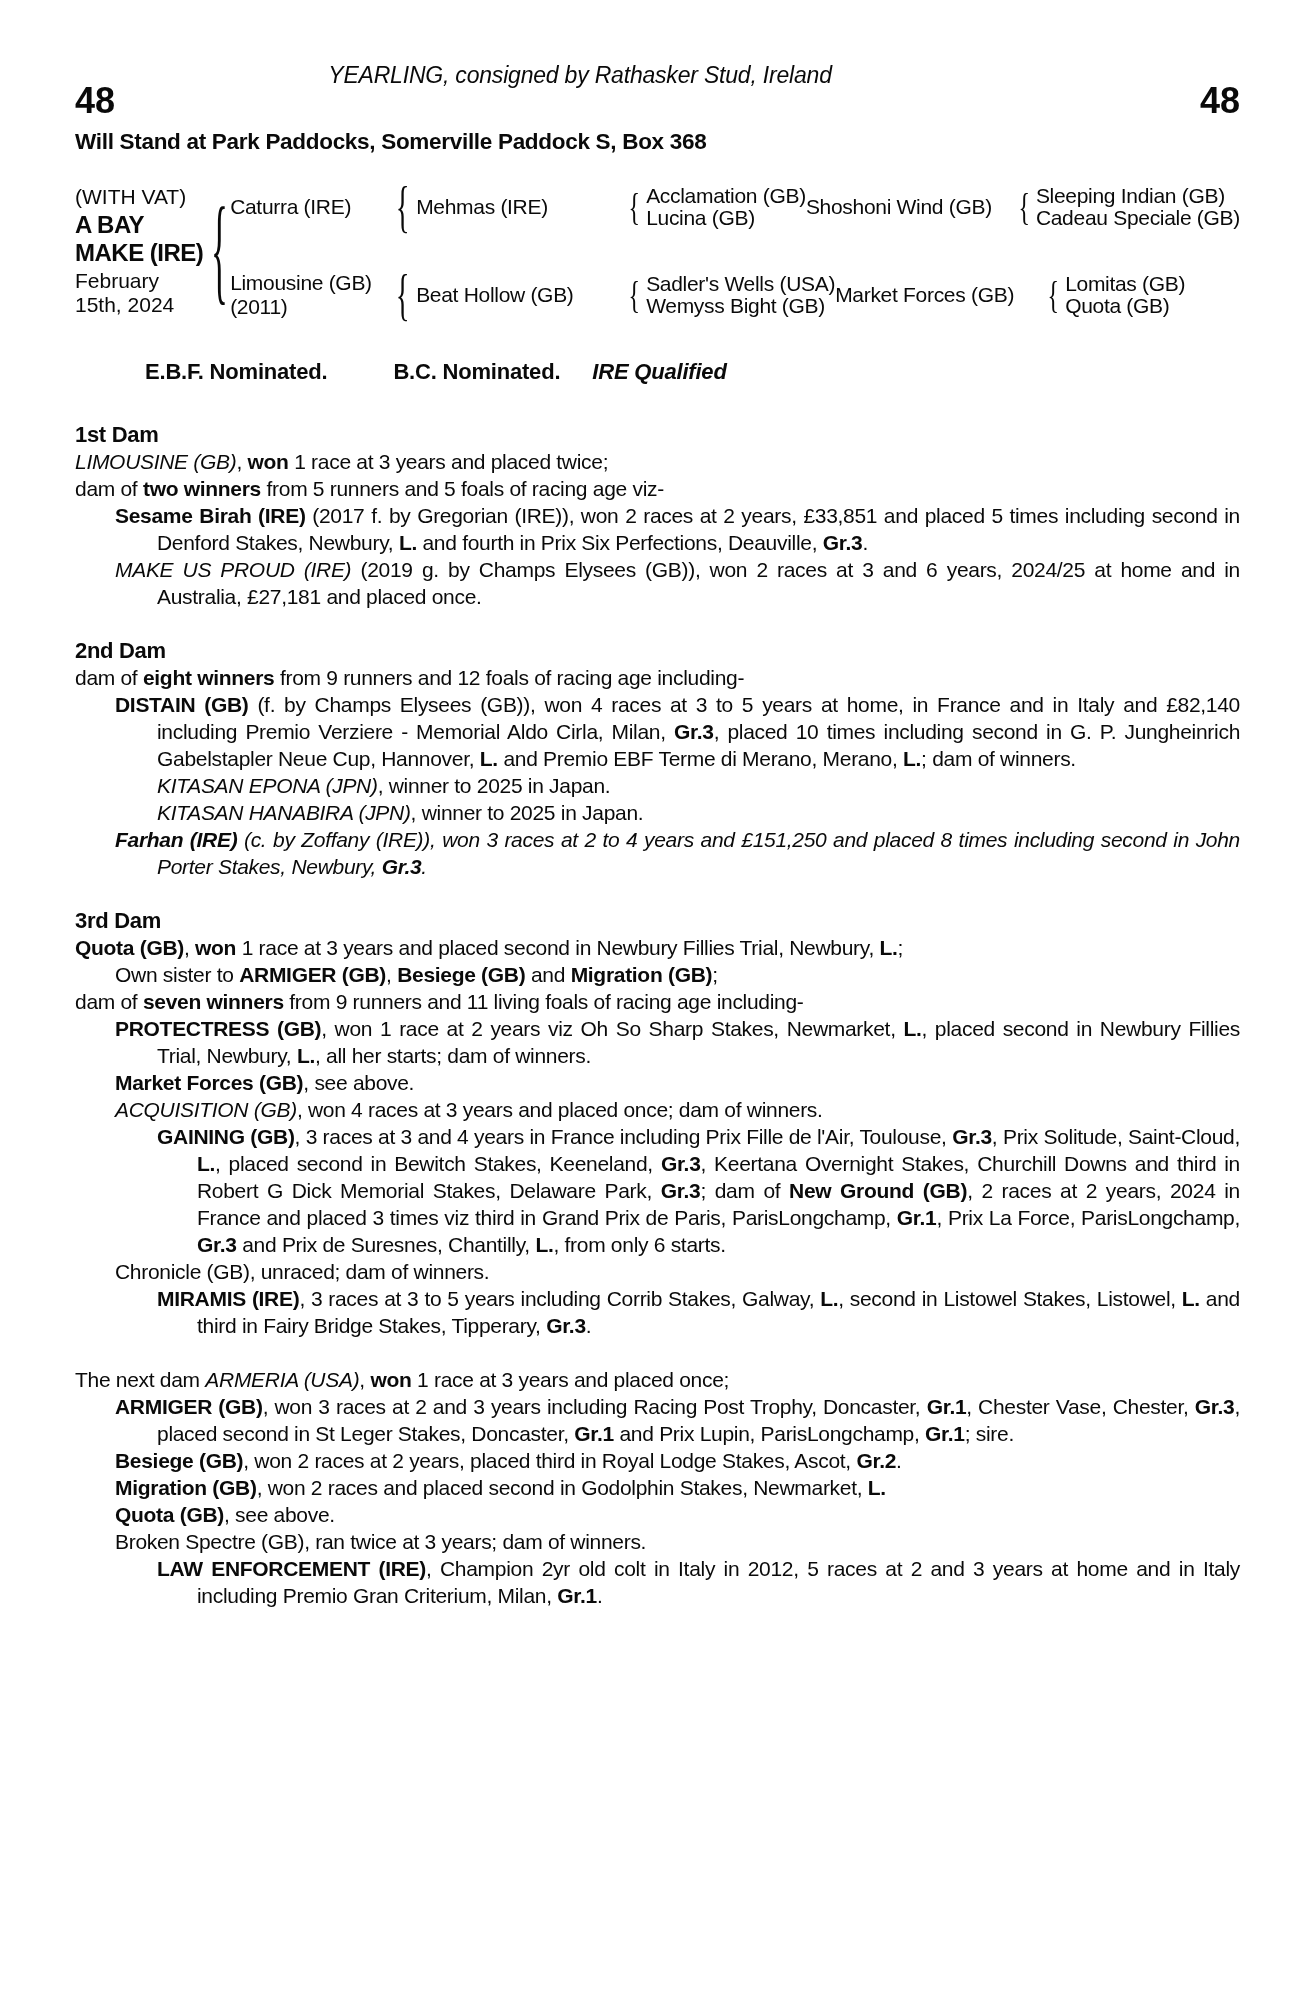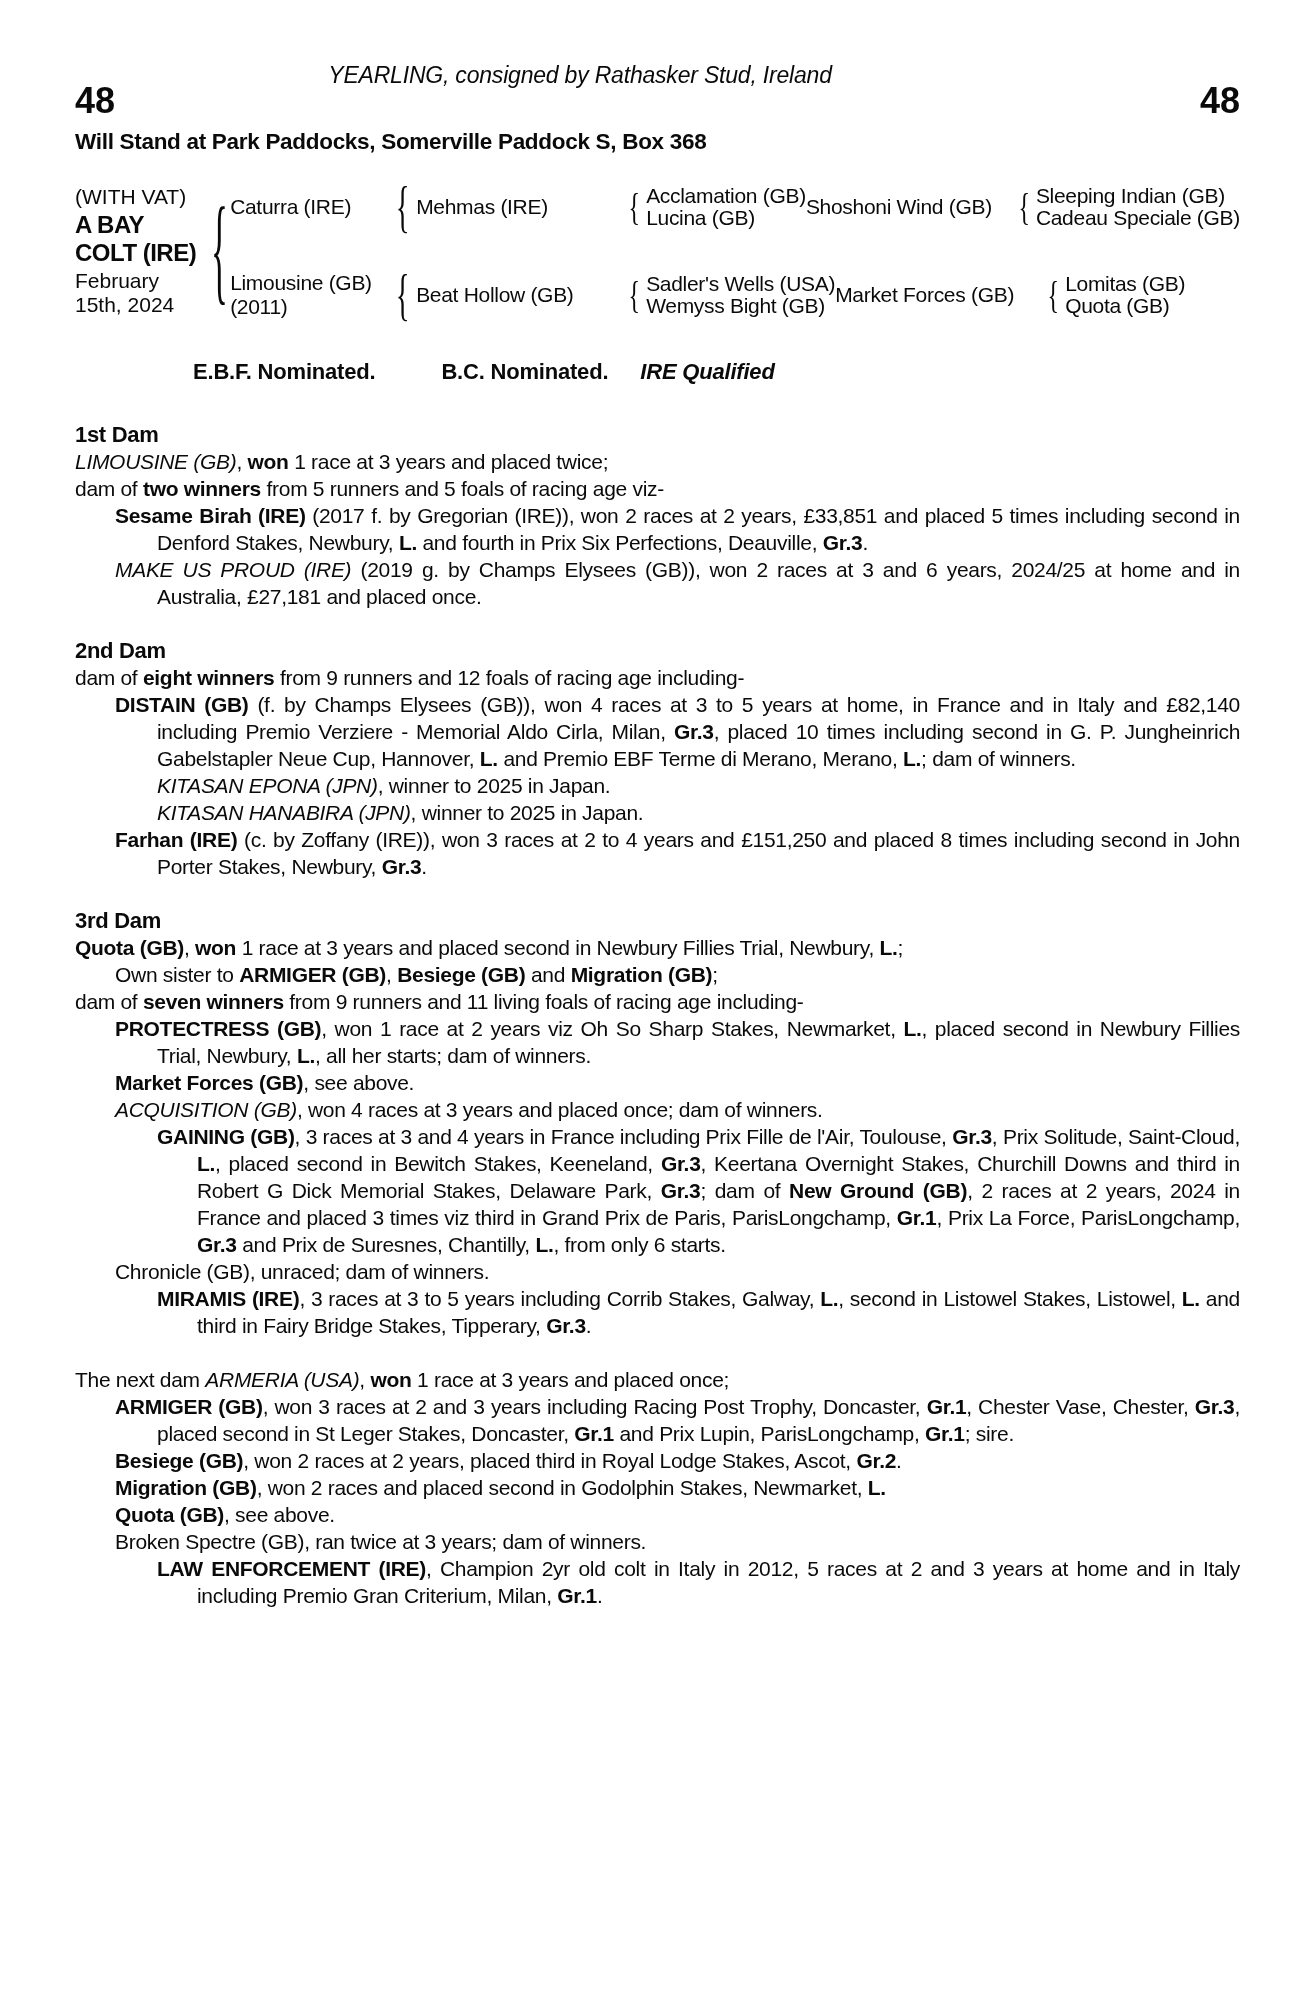--- a/index.html
+++ b/index.html
@@ -43,21 +43,21 @@
   .parent-name{width:160px;font-size:21px;letter-spacing:-0.3px;}
   .gp-stack{display:flex;flex-direction:row;}
   .gp-row{display:flex;align-items:center;height:44px;}
   .gp-name{width:206px;font-size:21px;letter-spacing:-0.3px;}
   .ggp-stack{display:flex;flex-direction:column;justify-content:center;}
   .ggp{font-size:21px;line-height:22px;letter-spacing:-0.3px;white-space:nowrap;}
   
   .nominations{
     display:flex;margin-top:16px;font-weight:bold;font-size:22px;letter-spacing:-0.2px;
   }
-  .nominations span:nth-child(1){margin-left:118px;}
+  .nominations span:nth-child(1){margin-left:70px;}
   .nominations span:nth-child(2){margin-left:66px;}
   .nominations span:nth-child(3){margin-left:32px;font-style:italic;}
   
   .bodytext{margin-top:36px;}
   .tb{
     font-size:21px;line-height:27px;
     text-align:justify;
     letter-spacing:-0.3px;
   }
   .tb .b{font-weight:bold;}
@@ -75,21 +75,21 @@
   <div class="lot-row">
     <span>48</span>
     <span>48</span>
   </div>
 
   <div class="stand-line">Will Stand at Park Paddocks, Somerville Paddock S, Box 368</div>
 
   <div class="pedigree">
     <div class="ped-left">
       <div class="vat">(WITH VAT)</div>
-      <div class="horse">A BAY COLT (IRE)</div>
+      <div class="horse">A BAY MAKE (IRE)</div>
       <div class="foaled">February 15th, 2024</div>
     </div>
     <div class="brace-box b1">
         <span class="brace">{</span>
       </div>
     <div class="parent-stack">
 
       <div class="parent-row">
         <div class="parent-name">Caturra (IRE)</div>
         <div class="brace-box b2">
@@ -164,21 +164,21 @@
       <div class="tb top hd" style="padding-left: 0px; text-indent: 0px;"><span>1st Dam</span></div>
       <div class="tb" style="padding-left: 0px; text-indent: 0px;"><span class="i">LIMOUSINE (GB)</span><span>, </span><span class="b">won</span><span> 1 race at 3 years and placed twice;</span></div>
       <div class="tb" style="padding-left: 0px; text-indent: 0px;"><span>dam of </span><span class="b">two winners</span><span> from 5 runners and 5 foals of racing age viz-</span></div>
       <div class="tb" style="padding-left: 82px; text-indent: -42px;"><span class="b">Sesame Birah (IRE)</span><span> (2017 f. by Gregorian (IRE)), won 2 races at 2 years, £33,851 and placed 5 times including second in Denford Stakes, Newbury, </span><span class="b">L.</span><span> and fourth in Prix Six Perfections, Deauville, </span><span class="b">Gr.3</span><span>.</span></div>
       <div class="tb" style="padding-left: 82px; text-indent: -42px;"><span class="i">MAKE US PROUD (IRE)</span><span> (2019 g. by Champs Elysees (GB)), won 2 races at 3 and 6 years, 2024/25 at home and in Australia, £27,181 and placed once.</span></div>
       <div class="tb top hd" style="padding-left: 0px; text-indent: 0px;"><span>2nd Dam</span></div>
       <div class="tb" style="padding-left: 40px; text-indent: -40px;"><span>dam of </span><span class="b">eight winners</span><span> from 9 runners and 12 foals of racing age including-</span></div>
       <div class="tb" style="padding-left: 82px; text-indent: -42px;"><span class="b">DISTAIN (GB)</span><span> (f. by Champs Elysees (GB)), won 4 races at 3 to 5 years at home, in France and in Italy and £82,140 including Premio Verziere - Memorial Aldo Cirla, Milan, </span><span class="b">Gr.3</span><span>, placed 10 times including second in G. P. Jungheinrich Gabelstapler Neue Cup, Hannover, </span><span class="b">L.</span><span> and Premio EBF Terme di Merano, Merano, </span><span class="b">L.</span><span>; dam of winners.</span></div>
       <div class="tb" style="padding-left: 82px; text-indent: 0px;"><span class="i">KITASAN EPONA (JPN)</span><span>, winner to 2025 in Japan.</span></div>
       <div class="tb" style="padding-left: 82px; text-indent: 0px;"><span class="i">KITASAN HANABIRA (JPN)</span><span>, winner to 2025 in Japan.</span></div>
-      <div class="tb" style="padding-left: 82px; text-indent: -42px;"><span class="b">Farhan (IRE)</span><span> (c. by Zoffany (IRE)), won 3 races at 2 to 4 years and £151,250 and placed 8 times including second in John Porter Stakes, Newbury, </span><span class="b">Gr.3</span><span>.</span></div>
+      <div class="tb" style="padding-left: 82px; text-indent: -42px; font-style: italic;"><span class="b">Farhan (IRE)</span><span> (c. by Zoffany (IRE)), won 3 races at 2 to 4 years and £151,250 and placed 8 times including second in John Porter Stakes, Newbury, </span><span class="b">Gr.3</span><span>.</span></div>
       <div class="tb top hd" style="padding-left: 0px; text-indent: 0px;"><span>3rd Dam</span></div>
       <div class="tb" style="padding-left: 40px; text-indent: -40px;"><span class="b">Quota (GB)</span><span>, </span><span class="b">won</span><span> 1 race at 3 years and placed second in Newbury Fillies Trial, Newbury, </span><span class="b">L.</span><span>;</span></div>
       <div class="tb" style="padding-left: 40px; text-indent: 0px;"><span>Own sister to </span><span class="b">ARMIGER (GB)</span><span>, </span><span class="b">Besiege (GB)</span><span> and </span><span class="b">Migration (GB)</span><span>;</span></div>
       <div class="tb" style="padding-left: 40px; text-indent: -40px;"><span>dam of </span><span class="b">seven winners</span><span> from 9 runners and 11 living foals of racing age including-</span></div>
       <div class="tb" style="padding-left: 82px; text-indent: -42px;"><span class="b">PROTECTRESS (GB)</span><span>, won 1 race at 2 years viz Oh So Sharp Stakes, Newmarket, </span><span class="b">L.</span><span>, placed second in Newbury Fillies Trial, Newbury, </span><span class="b">L.</span><span>, all her starts; dam of winners.</span></div>
       <div class="tb" style="padding-left: 82px; text-indent: -42px;"><span class="b">Market Forces (GB)</span><span>, see above.</span></div>
       <div class="tb" style="padding-left: 82px; text-indent: -42px;"><span class="i">ACQUISITION (GB)</span><span>, won 4 races at 3 years and placed once; dam of winners.</span></div>
       <div class="tb" style="padding-left: 122px; text-indent: -40px;"><span class="b">GAINING (GB)</span><span>, 3 races at 3 and 4 years in France including Prix Fille de l'Air, Toulouse, </span><span class="b">Gr.3</span><span>, Prix Solitude, Saint-Cloud, </span><span class="b">L.</span><span>, placed second in Bewitch Stakes, Keeneland, </span><span class="b">Gr.3</span><span>, Keertana Overnight Stakes, Churchill Downs and third in Robert G Dick Memorial Stakes, Delaware Park, </span><span class="b">Gr.3</span><span>; dam of </span><span class="b">New Ground (GB)</span><span>, 2 races at 2 years, 2024 in France and placed 3 times viz third in Grand Prix de Paris, ParisLongchamp, </span><span class="b">Gr.1</span><span>, Prix La Force, ParisLongchamp, </span><span class="b">Gr.3</span><span> and Prix de Suresnes, Chantilly, </span><span class="b">L.</span><span>, from only 6 starts.</span></div>
       <div class="tb" style="padding-left: 40px; text-indent: 0px;"><span>Chronicle (GB), unraced; dam of winners.</span></div>
       <div class="tb" style="padding-left: 122px; text-indent: -40px;"><span class="b">MIRAMIS (IRE)</span><span>, 3 races at 3 to 5 years including Corrib Stakes, Galway, </span><span class="b">L.</span><span>, second in Listowel Stakes, Listowel, </span><span class="b">L.</span><span> and third in Fairy Bridge Stakes, Tipperary, </span><span class="b">Gr.3</span><span>.</span></div>

